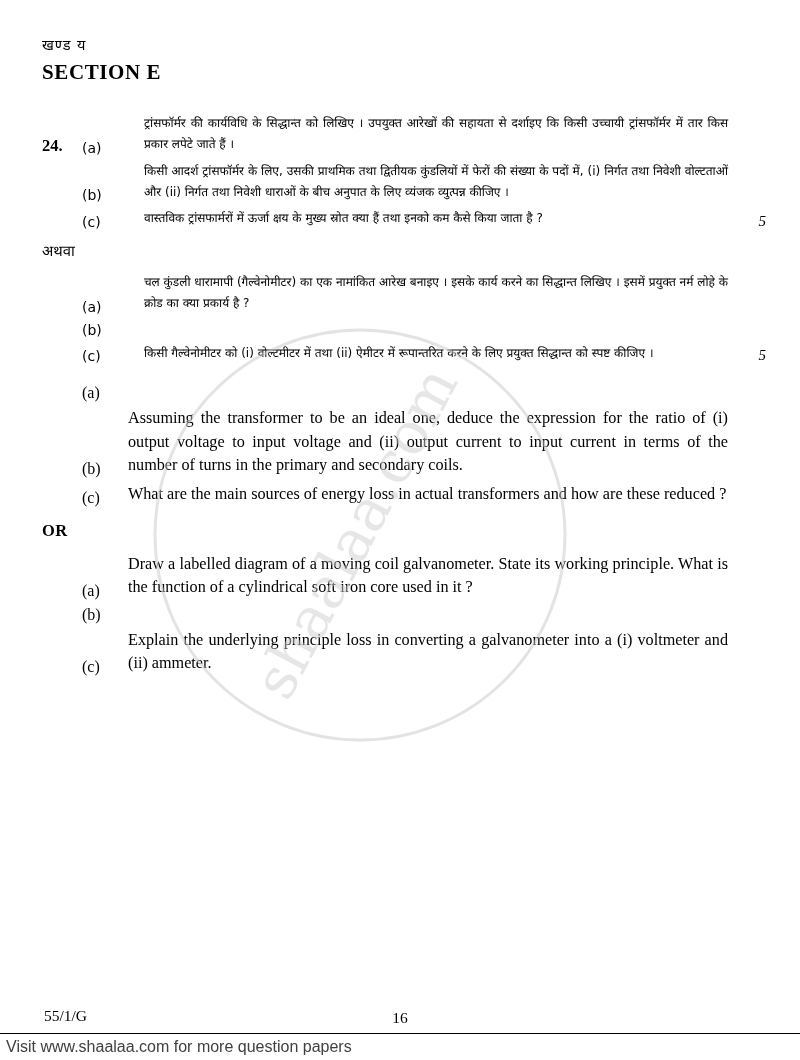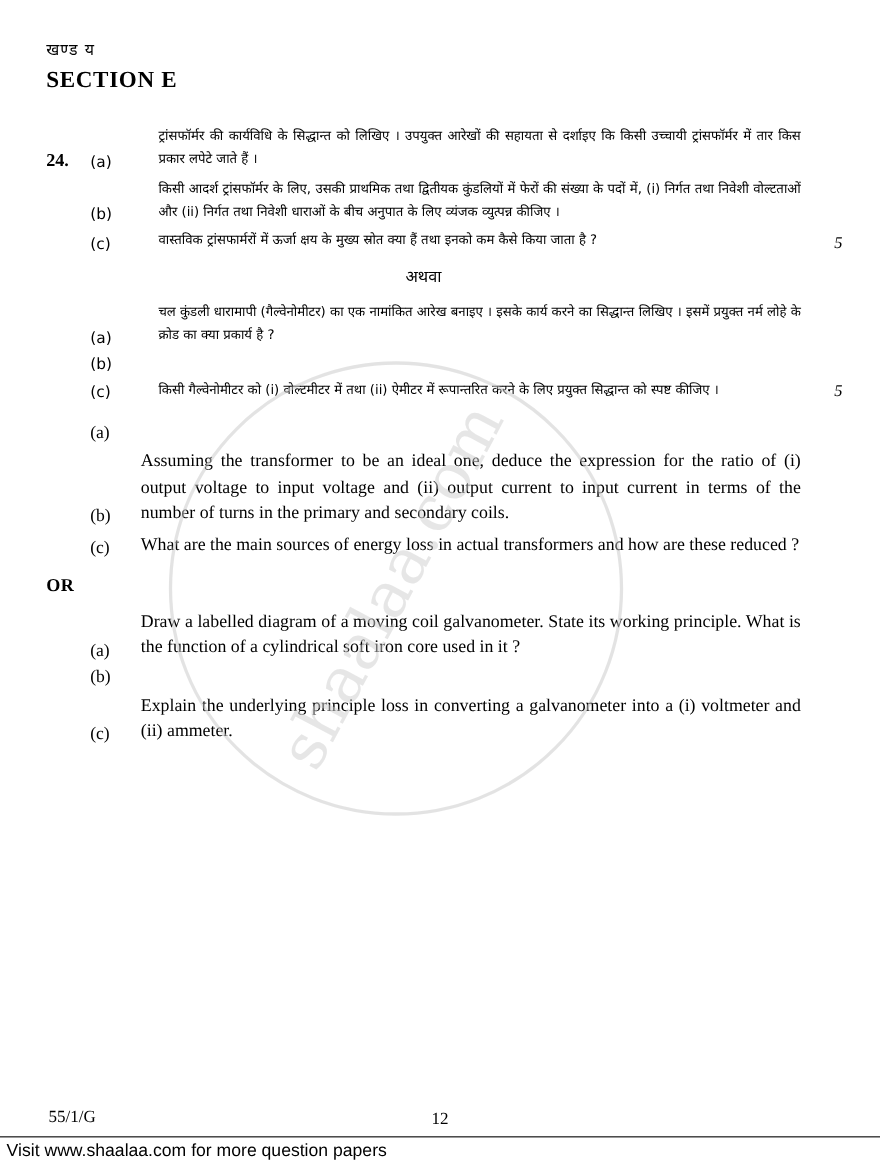--- a/index.html
+++ b/index.html
@@ -97,21 +97,20 @@
   .marks {
     position: absolute;
     right: -38px;
     bottom: 0;
     font-size: 15px;
     font-style: italic;
     font-family: "Liberation Serif", serif;
   }
 
   .athava {
-    text-align: center;
     font-family: Liberation Mono, monospace;
     font-size: 14.8px;
     margin: 10px 0 12px 0;
   }
   .or-en {
     text-align: left;
     font-size: 16.5px;
     font-weight: bold;
     margin: 14px 0 12px 0;
     letter-spacing: 0.5px;
@@ -146,21 +145,21 @@
     font-size: 15.5px;
   }
   .rule {
     width: 800px;
     height: 1px;
     background: #000;
   }
   .promo {
     font-family: "Liberation Sans", sans-serif;
     font-size: 16px;
-    color: #000000;
+    color: #404040;
     padding: 4px 2px 4px 6px;
   }
 </style>
 </head>
 <body>
 
 <div class="page">
 
   <div class="watermark">
     <svg viewBox="0 0 420 470" xmlns="http://www.w3.org/2000/svg">
@@ -250,17 +249,17 @@
       <div class="qlabel">(c)</div>
       <div class="qtext">Explain the underlying principle loss in converting a galvanometer into a (i) voltmeter and (ii) ammeter.</div>
     </div>
 
   </div>
 </div>
 
 <div class="footer">
   <div class="footer-line">
     <div class="code">55/1/G</div>
-    <div class="pageno">12</div>
+    <div class="pageno">16</div>
   </div>
   <div class="rule"></div>
   <div class="promo">Visit www.shaalaa.com for more question papers</div>
 </div>
 
 </body></html>

